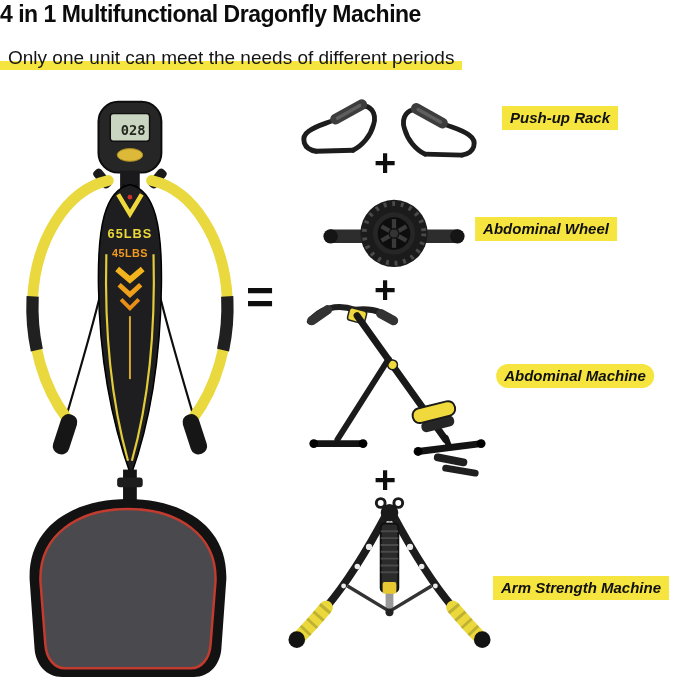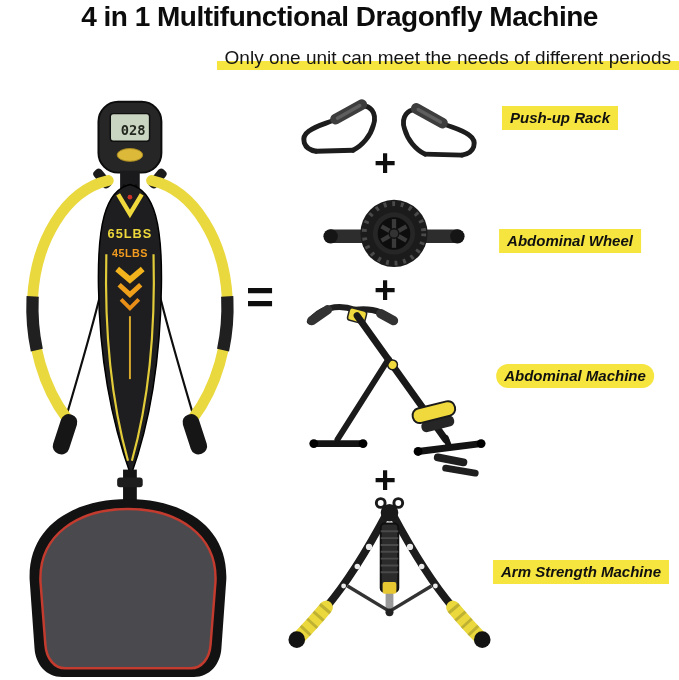--- a/index.html
+++ b/index.html
@@ -2,26 +2,26 @@
 <html><head>
 <meta charset="utf-8">
 <style>
   * { margin:0; padding:0; box-sizing:border-box; }
   html,body { background:#ffffff; }
   body { font-family:"Liberation Sans", sans-serif; }
   .canvas { position:relative; width:679px; height:680px; background:#fff; overflow:hidden; }
 
   .title {
     position:absolute; top:1px; left:0; width:100%;
-    text-align:center; font-size:28px; font-weight:bold;
+    text-align:left; font-size:23px; font-weight:bold;
     letter-spacing:-0.5px; color:#0c0c0c; line-height:1.15;
   }
   .subtitle {
     position:absolute; top:47px; left:0; width:100%;
-    text-align:right; font-size:19px; color:#151515;
+    text-align:left; font-size:19px; color:#151515;
   }
   .subtitle .hl {
     background:linear-gradient(to top, #F5E53E 40%, rgba(245,229,62,0) 40%);
     padding:0 8px 2px 8px;
   }
 
   .machine-wrap { position:absolute; left:8px; top:92px; }
   .item { position:absolute; }
   .item-rack       { left:296px; top:90px;  }
   .item-wheel      { left:322px; top:190px; }
@@ -40,23 +40,23 @@
   .plus-2 { left:385px; top:271px; }
   .plus-3 { left:385px; top:461px; }
 
   .label {
     position:absolute; transform:translateX(-50%);
     background:#F5E53E; color:#101010;
     font-size:15px; font-weight:bold; line-height:1.2;
     padding:3px 8px; white-space:nowrap;font-style:italic;
   }
   .label-1 { left:560px; top:106px; }
-  .label-2 { left:570px; top:217px;margin-top:12px; }
+  .label-2 { left:546px; top:217px; }
   .label-3 { left:575px; top:364px;border-radius:12px; }
-  .label-4 { left:581px; top:560px; }
+  .label-4 { left:581px; top:576px; }
 
   svg { display:block; }
   .lcd-text   { font-family:"DejaVu Sans Mono", monospace; font-weight:bold; font-size:14px; fill:#23281f; }
   .mark-yel   { font-family:"Liberation Sans", sans-serif; font-weight:bold; font-size:13px; fill:#EDD83B; letter-spacing:1px; }
   .mark-org   { font-family:"Liberation Sans", sans-serif; font-weight:bold; font-size:11px; fill:#F29B1F; letter-spacing:.5px; }
 </style>
 </head>
 <body>
 
 <div class="canvas">

